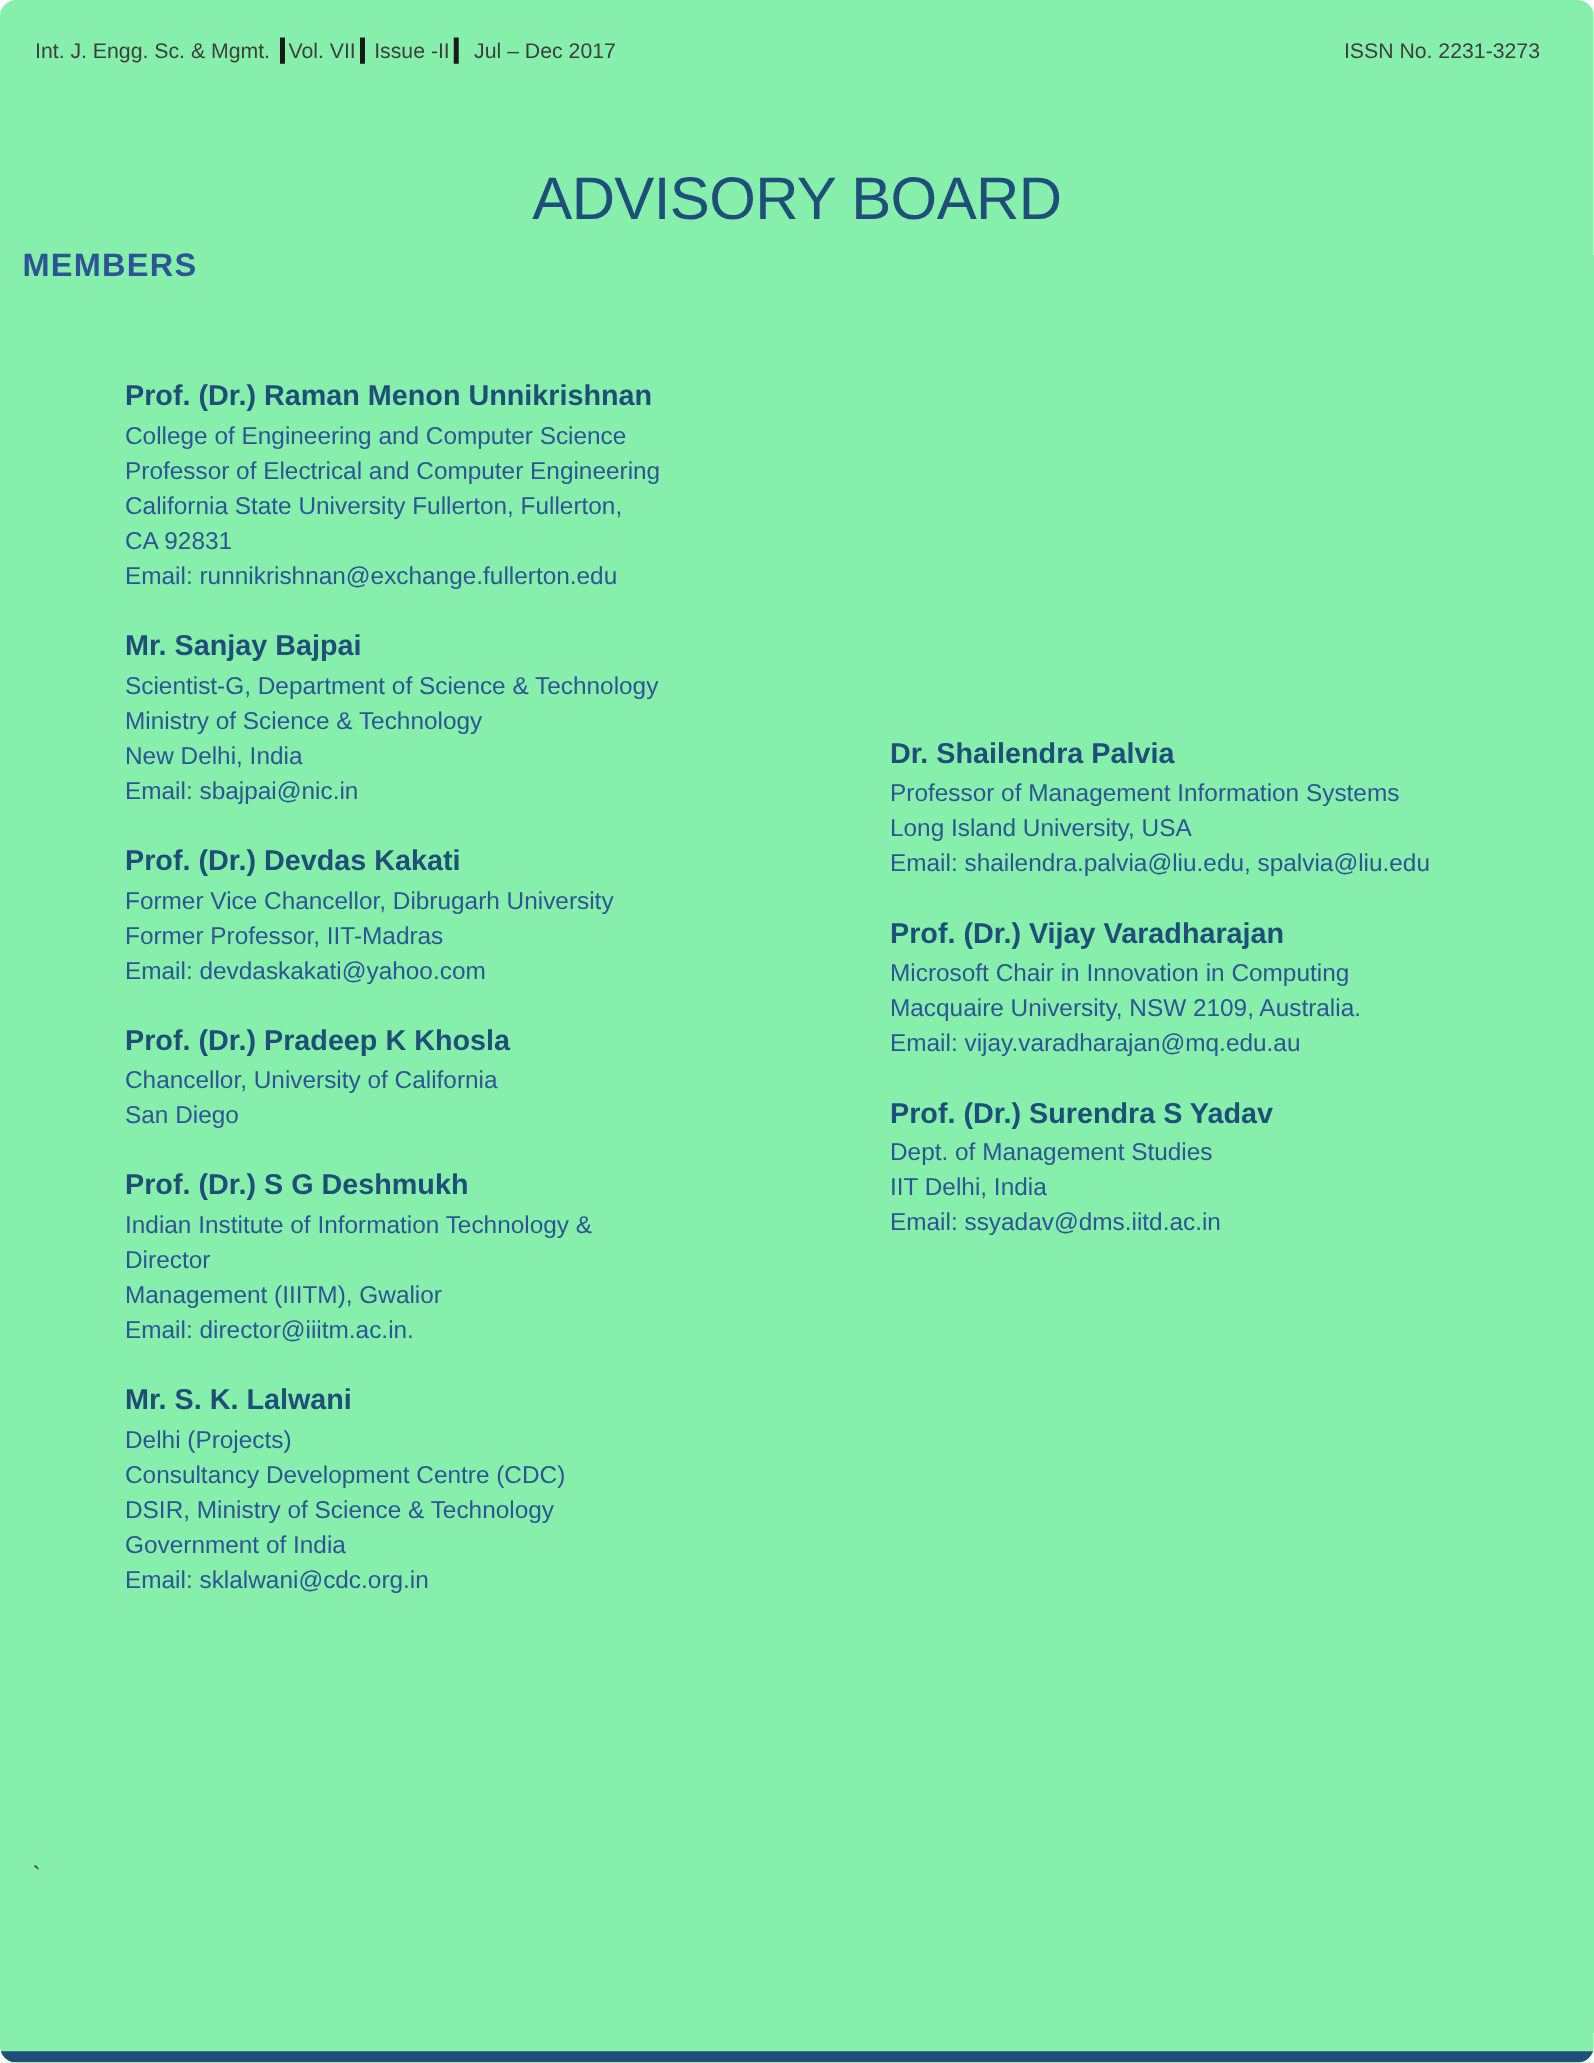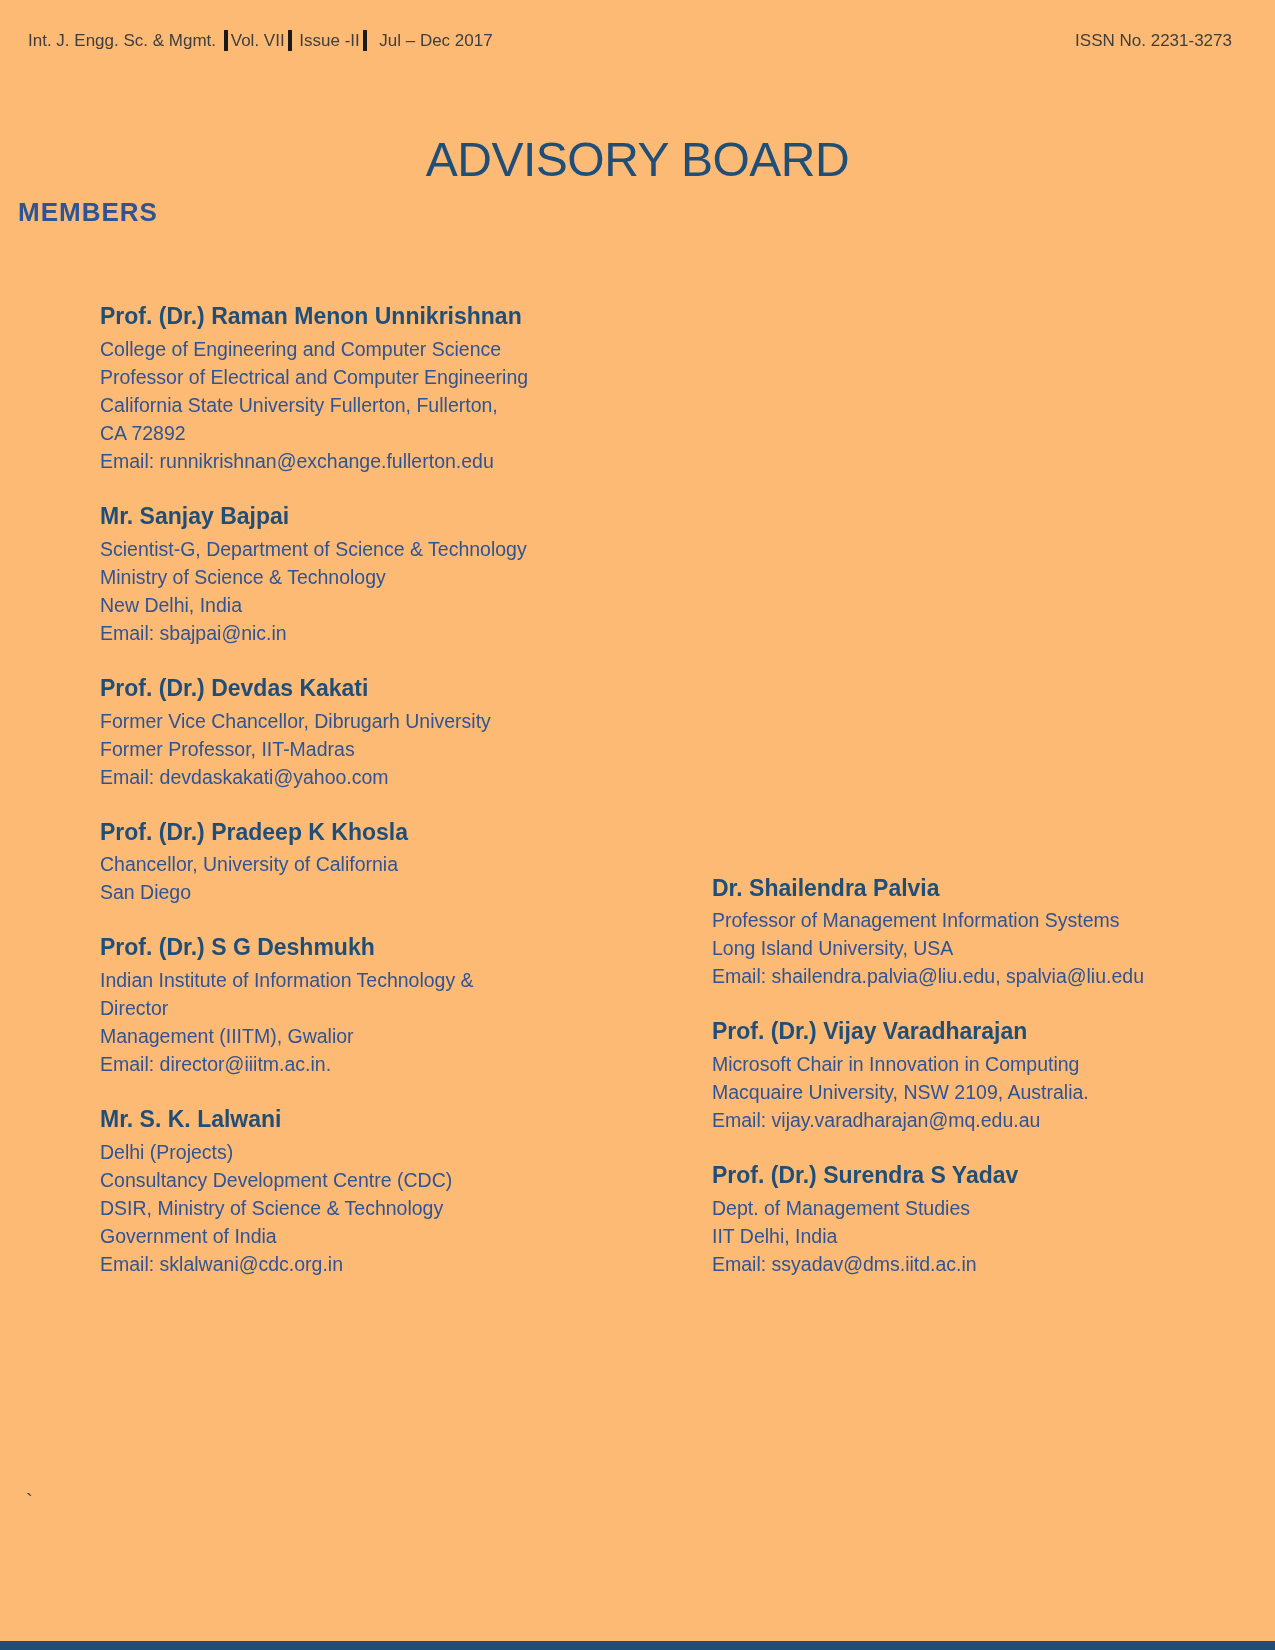--- a/index.html
+++ b/index.html
@@ -9,22 +9,23 @@
     --header-gray:#3e3e3e;
     --bar-blue:#1f4e79;
   }
   *{margin:0;padding:0;box-sizing:border-box;}
   html,body{background:#ffffff;}
   body{font-family:"Liberation Sans",sans-serif;}
   .page{
     position:relative;
     width:1275px;
     height:1650px;
-    background:#fdba74;
+    background:#86efac;
     overflow:hidden;
+    border-radius:13px;
   }
   .doc-header{
     position:absolute;
     top:30px;left:28px;right:43px;
     display:flex;
     justify-content:space-between;
     align-items:center;
     font-size:17px;
     color:var(--header-gray);
   }
@@ -51,21 +52,21 @@
     margin-top:12px;
     text-align:left;
     font-size:26px;
     font-weight:bold;
     letter-spacing:1px;
     color:var(--body-blue);
     padding-left:18px;
   }
   .columns{
     display:flex;
-    align-items:flex-end;
+    align-items:center;
     padding-left:100px;
     margin-top:74px;
   }
   .col{display:block;}
   .col-left{width:612px;flex:0 0 612px;}
   .col-right{width:460px;flex:0 0 460px;}
   .member{margin-bottom:27px;}
   .member-name{
     font-size:23px;
     font-weight:bold;
@@ -113,21 +114,21 @@
   <h1 class="page-title">ADVISORY BOARD</h1>
   <h2 class="page-subtitle">MEMBERS</h2>
 
   <main class="columns">
     <section class="col col-left" id="col-left">
         <article class="member">
           <h3 class="member-name">Prof. (Dr.) Raman Menon Unnikrishnan</h3>
           <p class="member-line">College of Engineering and Computer Science</p>
           <p class="member-line">Professor of Electrical and Computer Engineering</p>
           <p class="member-line">California State University Fullerton, Fullerton,</p>
-          <p class="member-line">CA 72892</p>
+          <p class="member-line">CA 92831</p>
           <p class="member-line">Email: runnikrishnan@exchange.fullerton.edu</p>
         </article>
         <article class="member">
           <h3 class="member-name">Mr. Sanjay Bajpai</h3>
           <p class="member-line">Scientist-G, Department of Science &amp; Technology</p>
           <p class="member-line">Ministry of Science &amp; Technology</p>
           <p class="member-line">New Delhi, India</p>
           <p class="member-line">Email: sbajpai@nic.in</p>
         </article>
         <article class="member">

